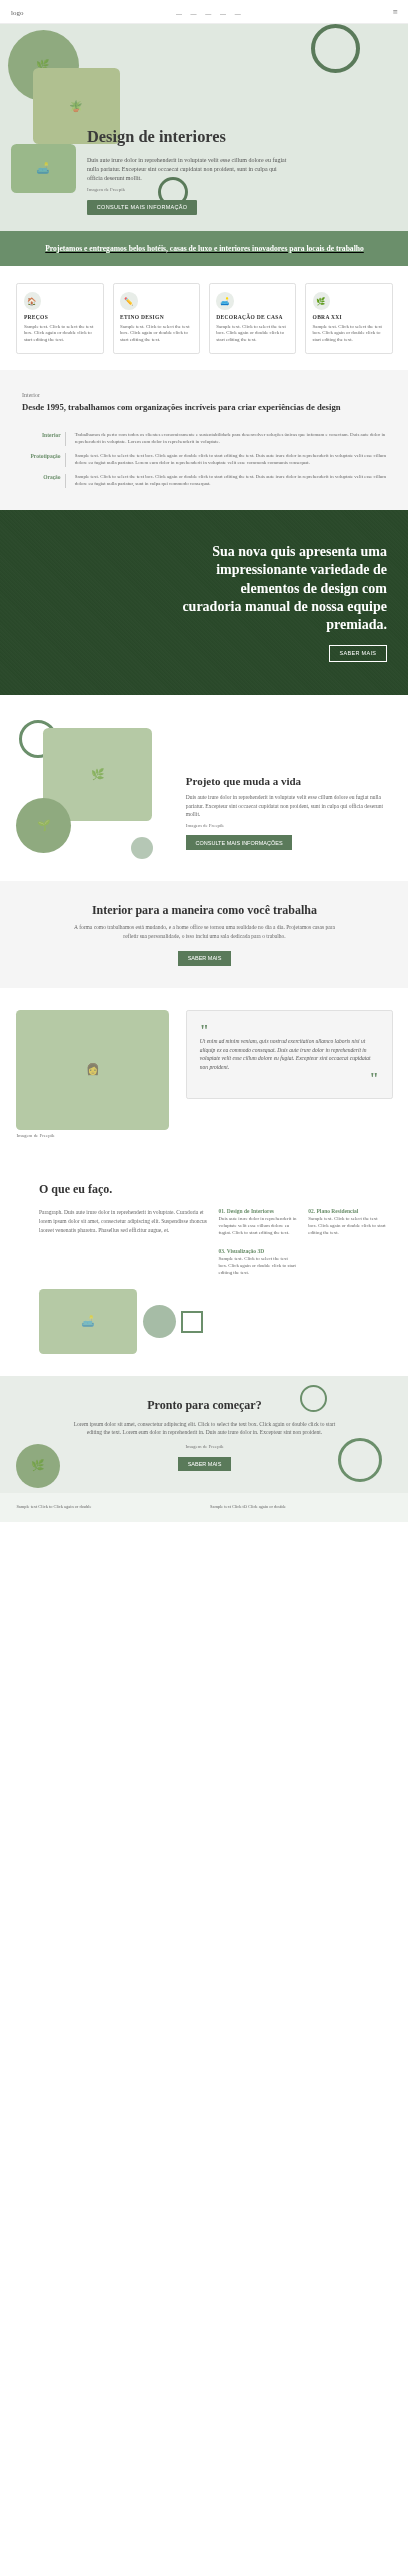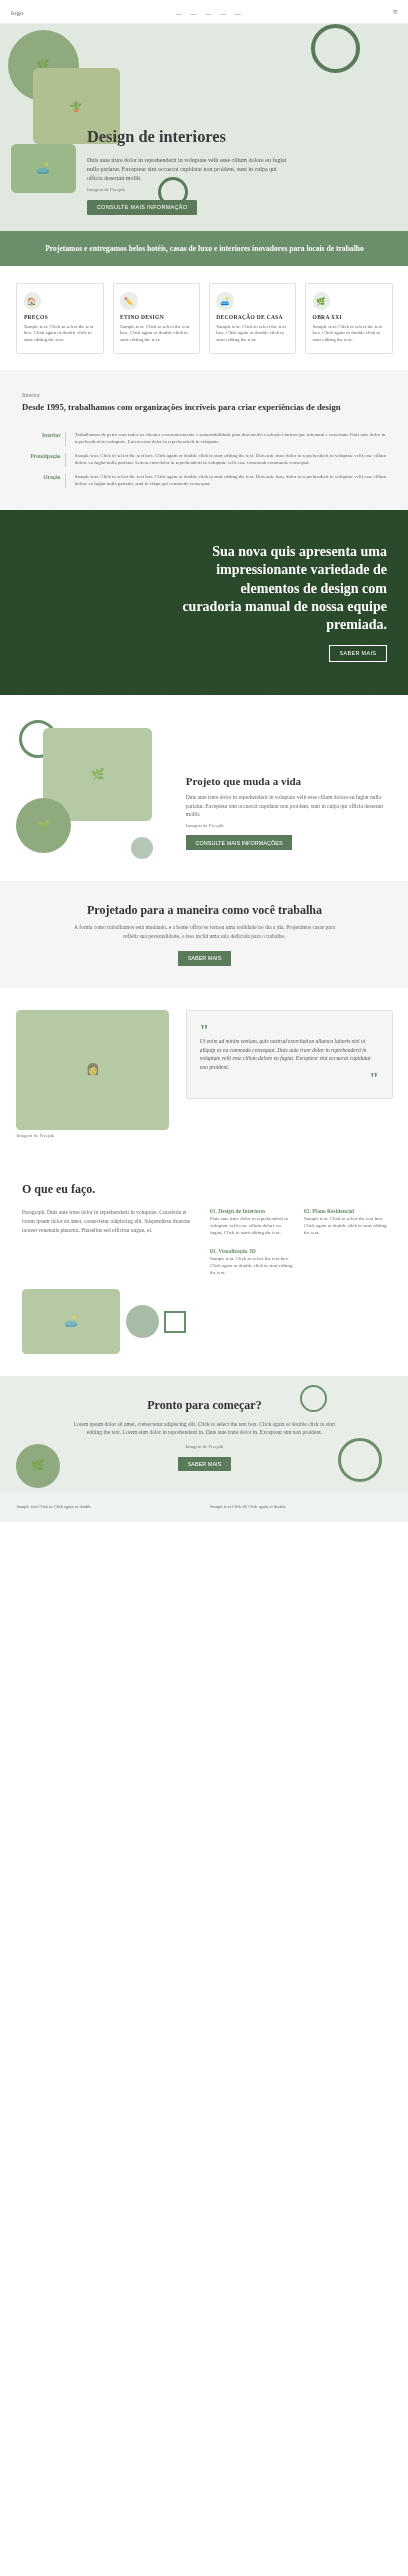--- a/index.html
+++ b/index.html
@@ -13,21 +13,21 @@
     .nav-icon { font-size: 8.7px; color: #555; cursor: pointer; }
 
     
     .hero { background: #e8ede8; position: relative; min-height: 229px; display: flex; align-items: flex-end; padding-bottom: 0; overflow: hidden; }
     .hero-title { font-size: 16.4px; color: #3a3a3a; font-weight: bold; line-height: 1.2; margin-bottom: 8.7px; }
     .hero-desc { font-size: 6px; color: #555; line-height: 1.5; margin-bottom: 4.4px; }
     .hero-img-credit { font-size: 4.9px; color: #777; margin-bottom: 7.6px; }
     .hero-btn { background: #5a7a5a; color: #fff; border: none; padding: 4.4px 9.8px; font-size: 5.5px; cursor: pointer; border-radius: 1.1px; letter-spacing: 0.3px; }
 
     
-    .tagline { background: #6b8f6b; padding: 12px 34px; text-align: center; }
+    .tagline { background: #6b8f6b; padding: 12px 34px; text-align: center; text-decoration: underline; }
     .tagline p { color: #fff; font-size: 7.6px; line-height: 1.5; font-weight: bold; }
 
     
     .services { background: #fff; padding: 16.4px 16.4px; }
     .services-grid { display: grid; grid-template-columns: repeat(4, 1fr); gap: 8.7px; }
     .service-card { background: #fff; border: 0.5px solid #e0e0e0; border-radius: 2.2px; padding: 8.7px 6.5px; }
     .service-icon { width: 17.4px; height: 17.4px; background: #e8ede8; border-radius: 50%; margin-bottom: 4.4px; display: flex; align-items: center; justify-content: center; font-size: 7.6px; }
     .service-title { font-size: 5.5px; font-weight: bold; color: #333; margin-bottom: 3.3px; text-transform: uppercase; letter-spacing: 0.3px; }
     .service-text { font-size: 4.9px; color: #666; line-height: 1.4; }
 
@@ -67,21 +67,21 @@
     
     .testimonial { background: #fff; padding: 22px 16.4px; display: flex; gap: 16.4px; align-items: flex-start; }
     .testimonial-image { width: 153px; flex-shrink: 0; }
     .testimonial-img { width: 100%; height: 120px; background: #c0d0c0; border-radius: 4.4px; }
     .testimonial-credit { font-size: 4.9px; color: #777; margin-top: 3.3px; }
     .testimonial-content { flex: 1; background: #f5f5f5; border-radius: 2.2px; padding: 13px; border: 0.5px solid #e0e0e0; }
     .testimonial-quote { font-size: 5.5px; color: #555; line-height: 1.6; font-style: italic; }
     .quote-mark { font-size: 16.4px; color: #6b8f6b; font-weight: bold; line-height: 0.8; }
 
     
-    .about { background: #fff; padding: 22px 22px; }
+    .about { background: #fff; padding: 22px 22px; margin-left: 17px; }
     .about-title { font-size: 12px; color: #333; font-weight: bold; margin-bottom: 11px; }
     .about-grid { display: grid; grid-template-columns: 1fr 1fr; gap: 11px; }
     .about-text { font-size: 5.5px; color: #666; line-height: 1.6; }
     .about-services { display: grid; grid-template-columns: 1fr 1fr; gap: 11px; }
     .about-service-item { }
     .about-service-num { font-size: 5.5px; color: #6b8f6b; font-weight: bold; margin-bottom: 2.2px; }
     .about-service-text { font-size: 4.9px; color: #666; line-height: 1.4; }
 
     
     .footer-hero { background: #e8ede8; padding: 22px 22px; position: relative; }
@@ -200,21 +200,21 @@
   </div>
   <div class="project-content">
     <h2 class="project-title">Projeto que muda a vida</h2>
     <p class="project-text">Duis aute irure dolor in reprehenderit in voluptate velit esse cillum dolore eu fugiat nulla pariatur. Excepteur sint occaecat cupidatat non proident, sunt in culpa qui officia deserunt mollit.</p>
     <p class="project-credit">Imagem de Freepik</p>
     <button class="project-btn">CONSULTE MAIS INFORMAÇÕES</button>
   </div>
 </section>
 
 <section class="work">
-  <h2 class="work-title">Projetado para a maneira como você trabalha</h2>
+  <h2 class="work-title">Interior para a maneira como você trabalha</h2>
   <p class="work-desc">A forma como trabalhamos está mudando, e a home office se tornou uma realidade no dia a dia. Projetamos casas para refletir sua personalidade, o isso inclui uma sala dedicada para o trabalho.</p>
   <button class="work-btn">SABER MAIS</button>
 </section>
 
 <section class="testimonial">
   <div class="testimonial-image">
     <div class="testimonial-img img-placeholder">👩</div>
     <p class="testimonial-credit">Imagem de Freepik</p>
   </div>
   <div class="testimonial-content">

